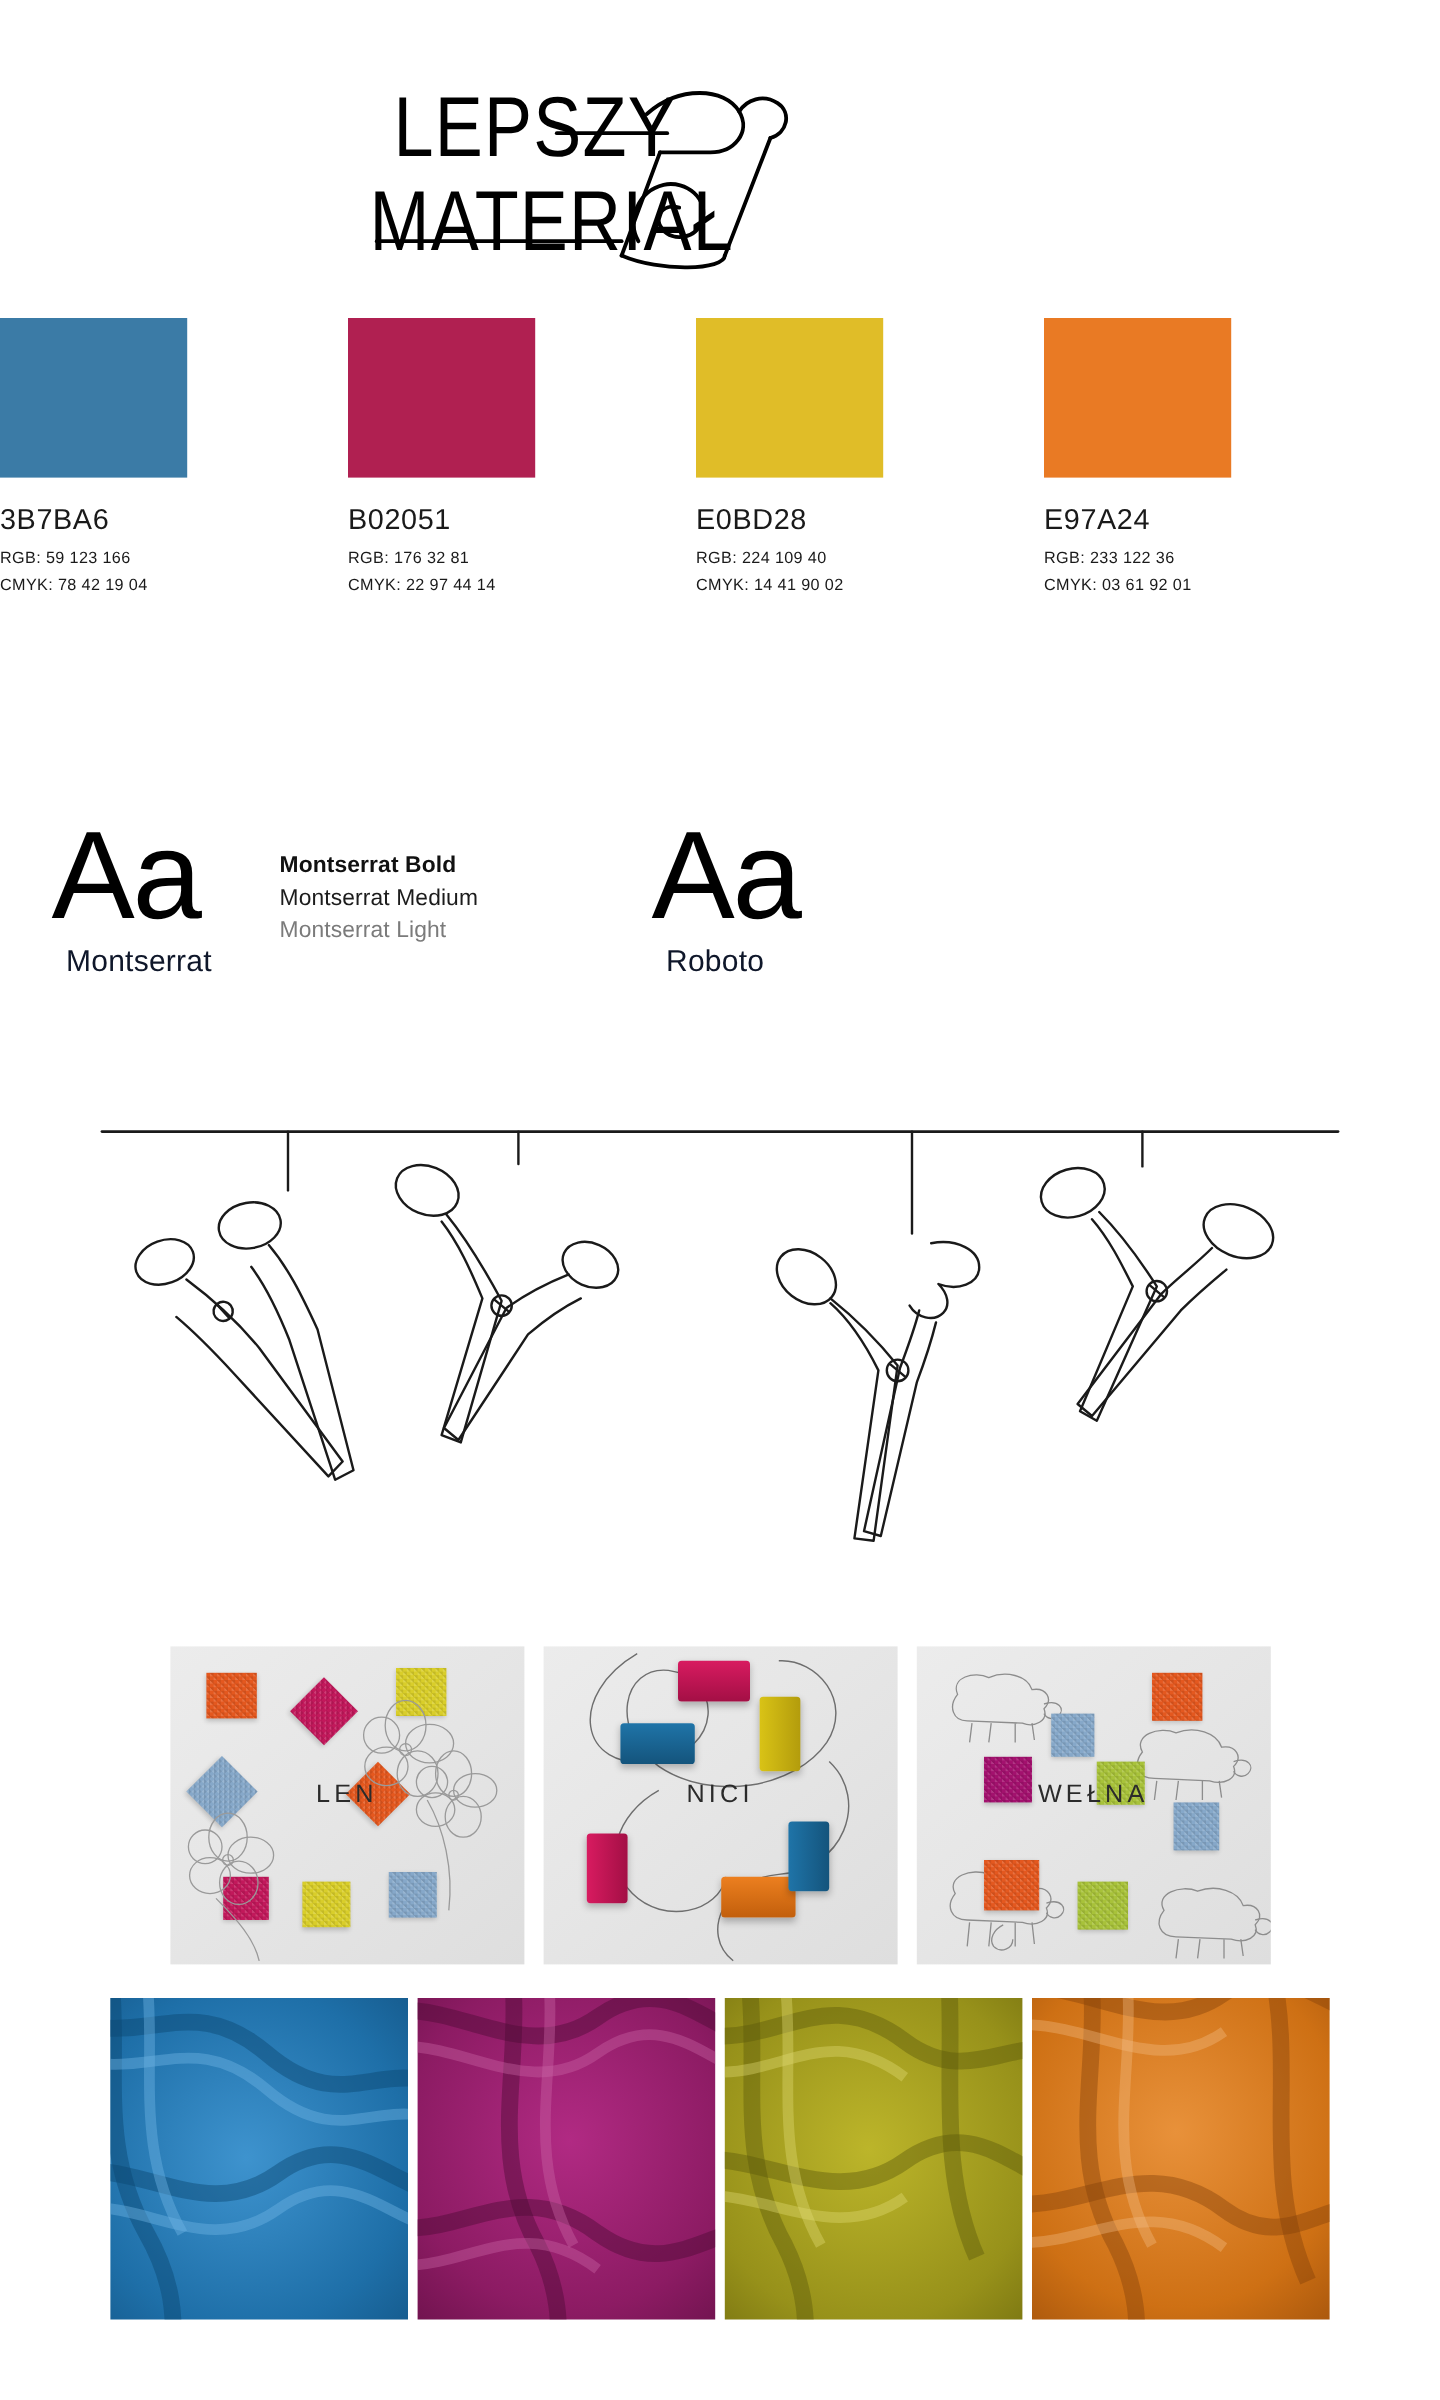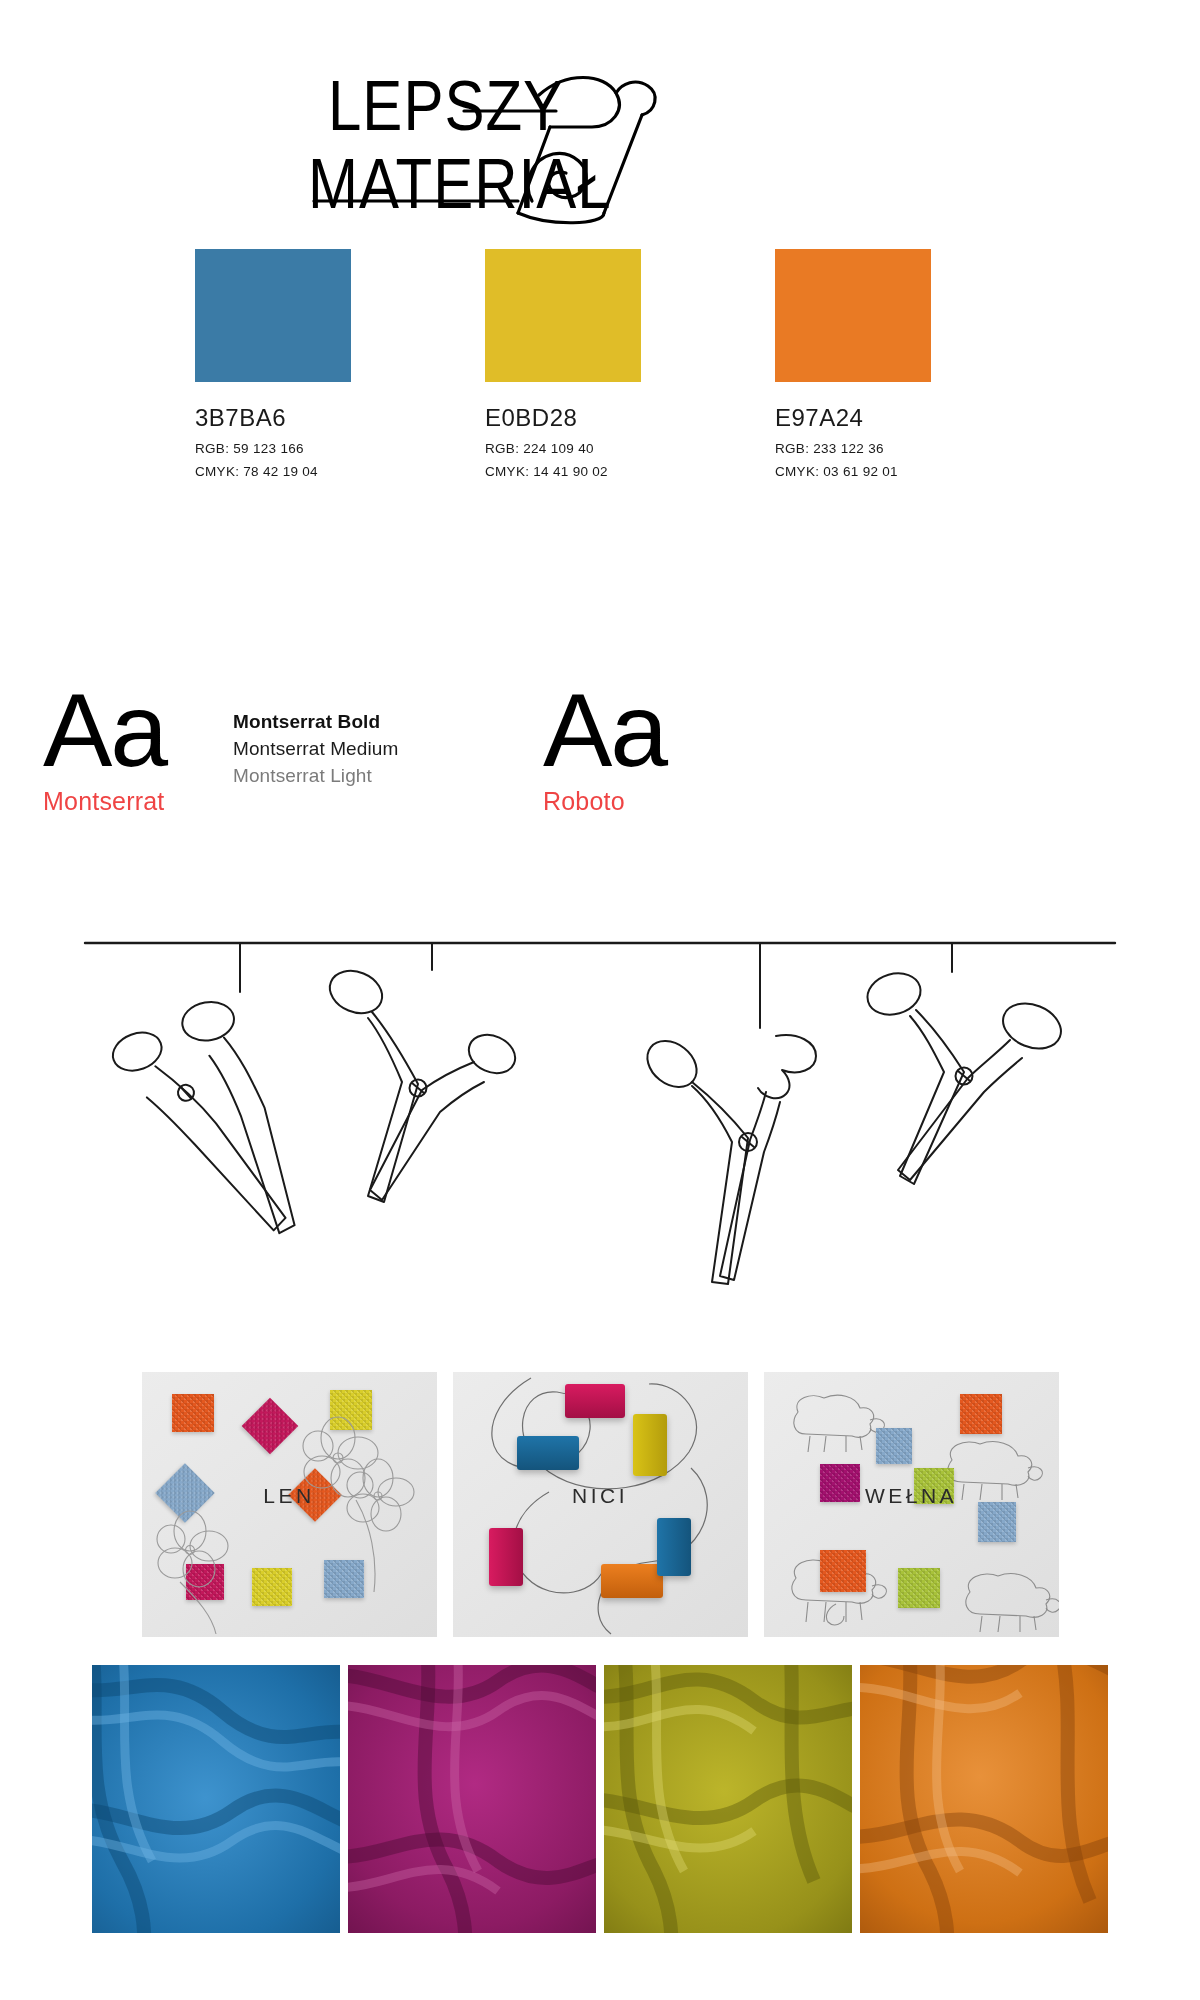--- a/index.html
+++ b/index.html
@@ -24,22 +24,22 @@
     line-height: 1;
   }
   .logo-line1 { top: 18px; font-size: 60px; text-align: left; padding-left: 24px;
     transform: scaleY(1.18); transform-origin: left top; }
   .logo-line2 { top: 96px; font-size: 60px; text-align: left; padding-left: 4px;
     transform: scaleY(1.18); transform-origin: left top; }
   .logo-svg { position: absolute; left: 0; top: 0; }
 
   
   .palette {
-    position: absolute; left: 0; top: 249px; width: 1200px;
-    display: flex; justify-content: center; gap: 60px;
+    position: absolute; left: 0; top: 265px; width: 1200px;
+    display: flex; justify-content: flex-start; gap: 60px;
   }
   .swatch-col { width: 230px; }
   .swatch-chip { width: 156px; height: 133px; }
   .swatch-hex {
     margin-top: 22px; font-size: 24px; font-weight: 400; color: #1a1a1a;
     letter-spacing: 0.5px;
   }
   .swatch-rgb, .swatch-cmyk {
     margin-top: 9px; font-size: 13.5px; color: #1a1a1a; letter-spacing: 0.3px;
   }
@@ -50,22 +50,23 @@
     position: absolute; left: 0; top: 685px; width: 1016px;
     display: flex; justify-content: center; gap: 70px;
   }
   .typo-group { display: flex; width: 430px; }
   .typo-aa-col { width: 190px; }
   .typo-aa {
     font-size: 104px; line-height: 0.88; color: #000; font-weight: 400;
     letter-spacing: -2px;
   }
   .typo-aa-name {
-    margin-top: 10px; font-size: 25px; color: #ef4444; font-weight: 400;
+    margin-top: 10px; font-size: 25px; color: #0f172a; font-weight: 400;
     letter-spacing: 0.2px;
+    margin-left: 12px;
   }
   .typo-weights { padding-top: 24px; }
   .typo-weights div { font-size: 19px; line-height: 1.42; letter-spacing: 0.1px; }
   .w-bold   { font-weight: 700; color: #111; }
   .w-medium { font-weight: 500; color: #1c1c1c; }
   .w-light  { font-weight: 400; color: #7b7b7b; }
   .w-thin   { font-weight: 300; color: #b3b3b3; }
   .typo-group.roboto .typo-weights div { line-height: 1.28; }
 
   
@@ -135,20 +136,26 @@
       <div class="logo-line2">MATERIAŁ</div>
     </div>
   </div>
 
   <div class="palette">
     <div class="swatch-col">
       <div class="swatch-chip" id="chip0" style="background: rgb(59, 123, 166);"></div>
       <div class="swatch-hex">3B7BA6</div>
       <div class="swatch-rgb">RGB: 59  123  166</div>
       <div class="swatch-cmyk">CMYK: 78  42  19  04</div>
+    </div>
+    <div class="swatch-col">
+      <div class="swatch-chip" id="chip1" style="background: rgb(176, 32, 81);"></div>
+      <div class="swatch-hex">B02051</div>
+      <div class="swatch-rgb">RGB: 176  32  81</div>
+      <div class="swatch-cmyk">CMYK: 22  97  44  14</div>
     </div>
     <div class="swatch-col">
       <div class="swatch-chip" id="chip2" style="background: rgb(224, 189, 40);"></div>
       <div class="swatch-hex">E0BD28</div>
       <div class="swatch-rgb">RGB: 224  109  40</div>
       <div class="swatch-cmyk">CMYK: 14  41  90  02</div>
     </div>
     <div class="swatch-col">
       <div class="swatch-chip" id="chip3" style="background: rgb(233, 122, 36);"></div>
       <div class="swatch-hex">E97A24</div>

